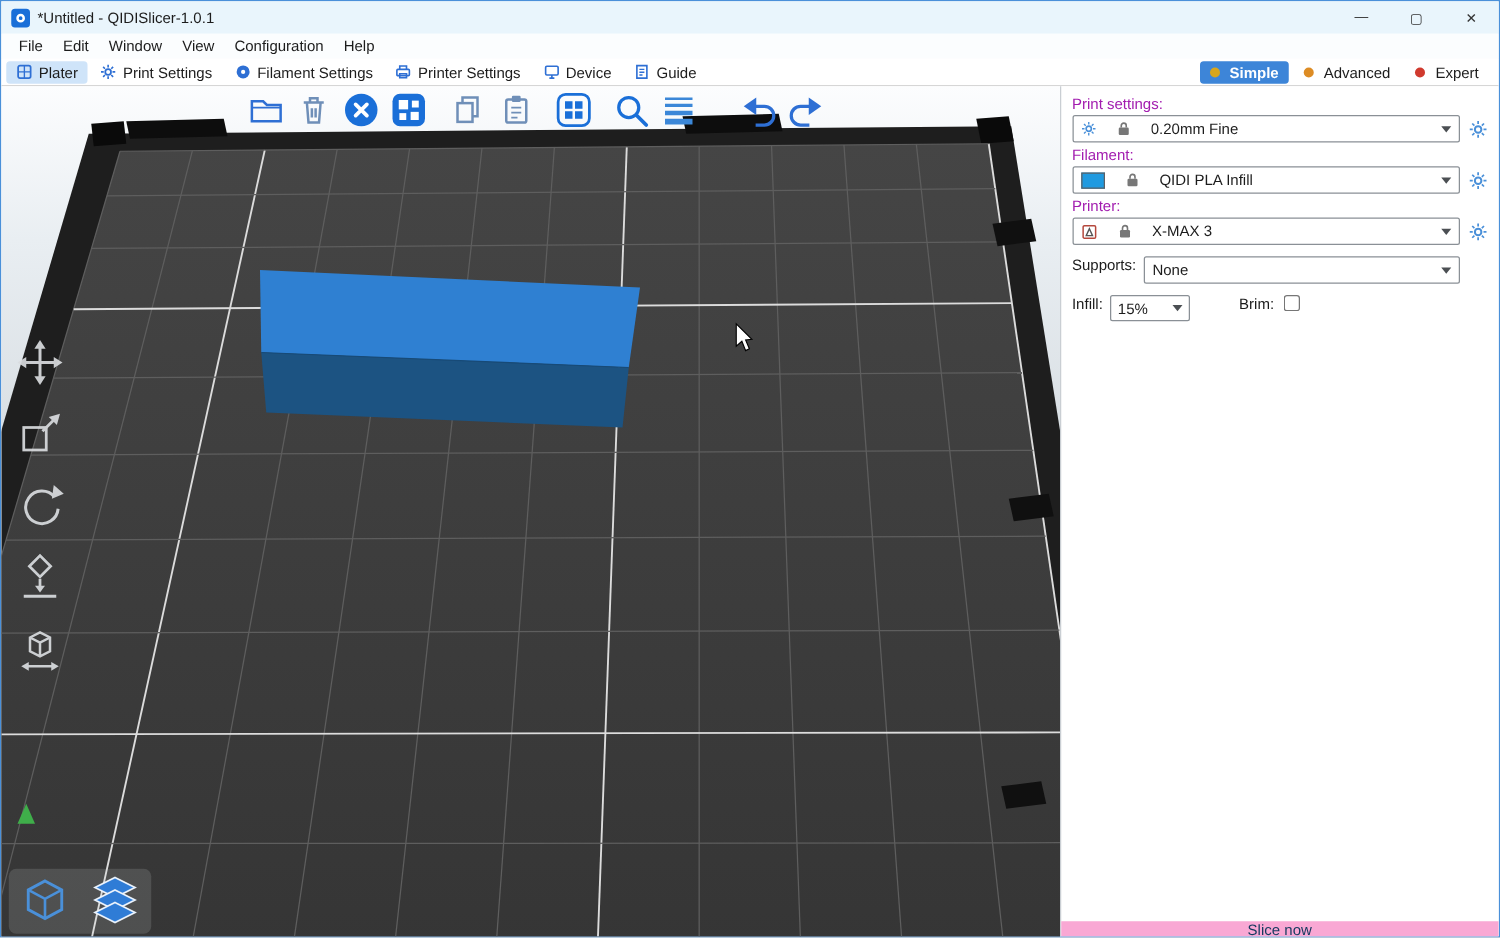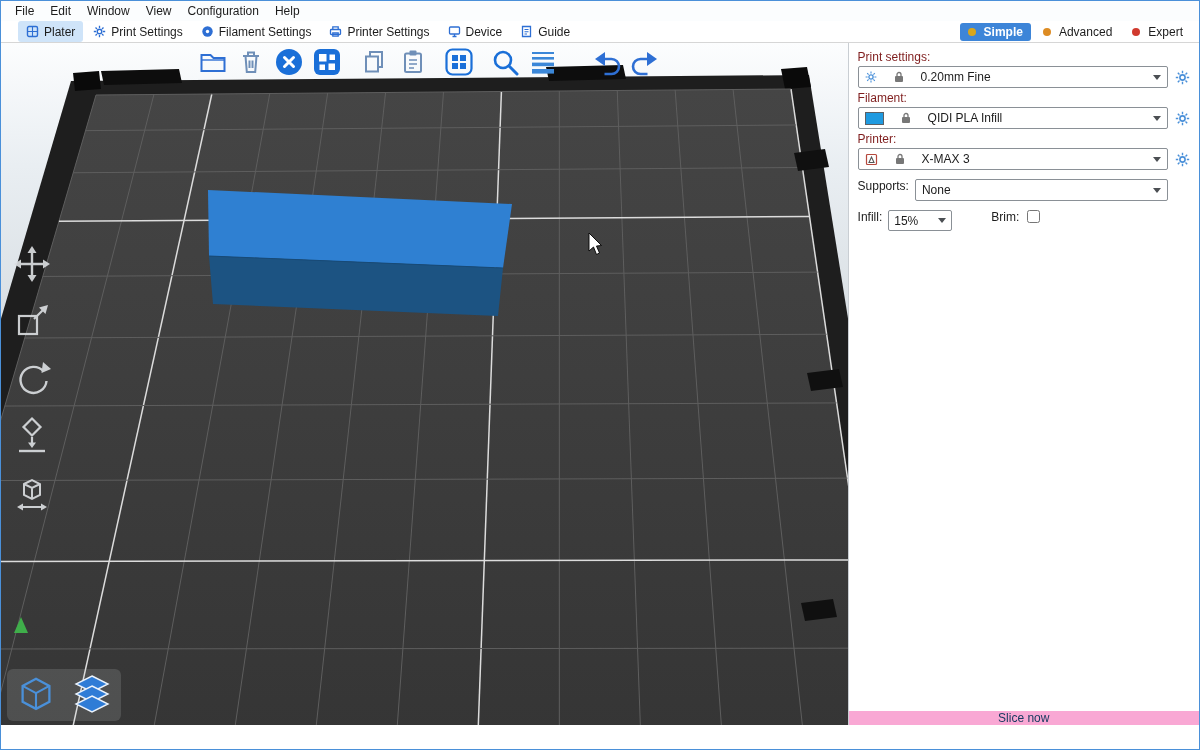--- a/index.html
+++ b/index.html
@@ -13,21 +13,21 @@
   .app-icon i{width:7px;height:7px;border:2px solid #fff;border-radius:50%;display:block}
   .title-text{font-size:12px;color:#1c1c1c}
   .win-controls{margin-left:auto;display:flex;height:100%}
   .win-btn{width:44px;display:flex;align-items:center;justify-content:center;font-size:11px;color:#333;cursor:default}
 
   
   .menubar{height:20px;display:flex;align-items:center;padding-left:6px;background:#fbfdfe}
   .menu-item{padding:2px 8px;border-radius:2px}
 
   
-  .tabbar{height:22px;display:flex;background:#fff;border-bottom:1px solid #d6d6d6;padding-left:17px}
+  .tabbar{height:22px;display:flex;align-items:center;background:#fff;border-bottom:1px solid #d6d6d6;padding-left:4px}
   .tab{display:flex;align-items:center;gap:5px;padding:2px 8px;border-radius:3px;margin-right:2px}
   .tab.active{background:#cfe4f9}
   .tab svg{display:block}
   .modes{margin-left:auto;display:flex;align-items:center;gap:4px;padding-right:8px}
   .mode{display:flex;align-items:center;gap:8px;padding:2px 8px;border-radius:3px}
   .mode.active{background:#3d85d8;color:#fff;font-weight:bold}
   .dot{width:8px;height:8px;border-radius:50%;flex:none}
 
   
   .main{position:relative;display:flex;height:682px}
@@ -42,40 +42,51 @@
   
   .left-toolbar{position:absolute;left:10px;top:200px;display:flex;flex-direction:column;gap:15px;opacity:.92}
   .ltbtn{width:42px;height:42px;display:flex;align-items:center;justify-content:center}
 
   
   .view-switch{position:absolute;left:6px;bottom:4px;display:flex;gap:6px;background:rgba(210,216,220,.16);border-radius:6px;padding:3px 4px}
   .vbtn{width:50px;height:46px;display:flex;align-items:center;justify-content:center;border-radius:5px}
 
   
   .sidebar{position:relative;width:352px;height:682px;background:#fff;border-left:1px solid #c9ced3;padding:4px 9px 0 9px}
-  .flabel{margin:3px 0 2px;color:#7f1d1d}
+  .flabel{margin:3px 0 2px;color:#a21caf}
   .combo-row{display:flex;align-items:center;gap:6px}
   .combo{flex:1;height:22px;border:1px solid #8a9096;border-radius:2px;background:#fff;display:flex;align-items:center;gap:17px;padding:0 6px;cursor:default}
   .combo .val{flex:1;white-space:nowrap;overflow:hidden}
   .caret{width:0;height:0;border-left:4px solid transparent;border-right:4px solid transparent;border-top:5px solid #4b4f53;flex:none}
   .gearbtn{width:16px;height:16px;display:flex;align-items:center;justify-content:center;flex:none}
   .gear-spacer{width:16px;flex:none}
   .inline-row{display:flex;align-items:flex-start;margin-top:9px;gap:6px}
   .lbl{white-space:nowrap}
   .combo.small{flex:none;width:64px;height:21px;padding:0 5px}
   .brim-lbl{margin-left:33px}
   .brim-check{width:13px;height:13px;margin-left:2px}
   .swatch{width:19px;height:13px;background:#1f9ae0;border:1px solid #5a6066;flex:none}
   .slice-btn{position:absolute;left:0;bottom:0;width:100%;height:14px;background:#f9a8d4;display:flex;align-items:center;justify-content:center;font-weight:normal;color:#14395e;cursor:pointer}
 </style>
 </head>
 <body>
 
 <div class="window">
 
+  <div class="titlebar">
+    <span class="app-icon">
+        <i></i>
+      </span>
+    <span class="title-text">*Untitled - QIDISlicer-1.0.1</span>
+    <div class="win-controls">
+      <span class="win-btn">—</span>
+      <span class="win-btn">▢</span>
+      <span class="win-btn close">✕</span>
+    </div>
+  </div>
 
   <div class="menubar">
     <span class="menu-item">File</span>
     <span class="menu-item">Edit</span>
     <span class="menu-item">Window</span>
     <span class="menu-item">View</span>
     <span class="menu-item">Configuration</span>
     <span class="menu-item">Help</span>
   </div>
 

